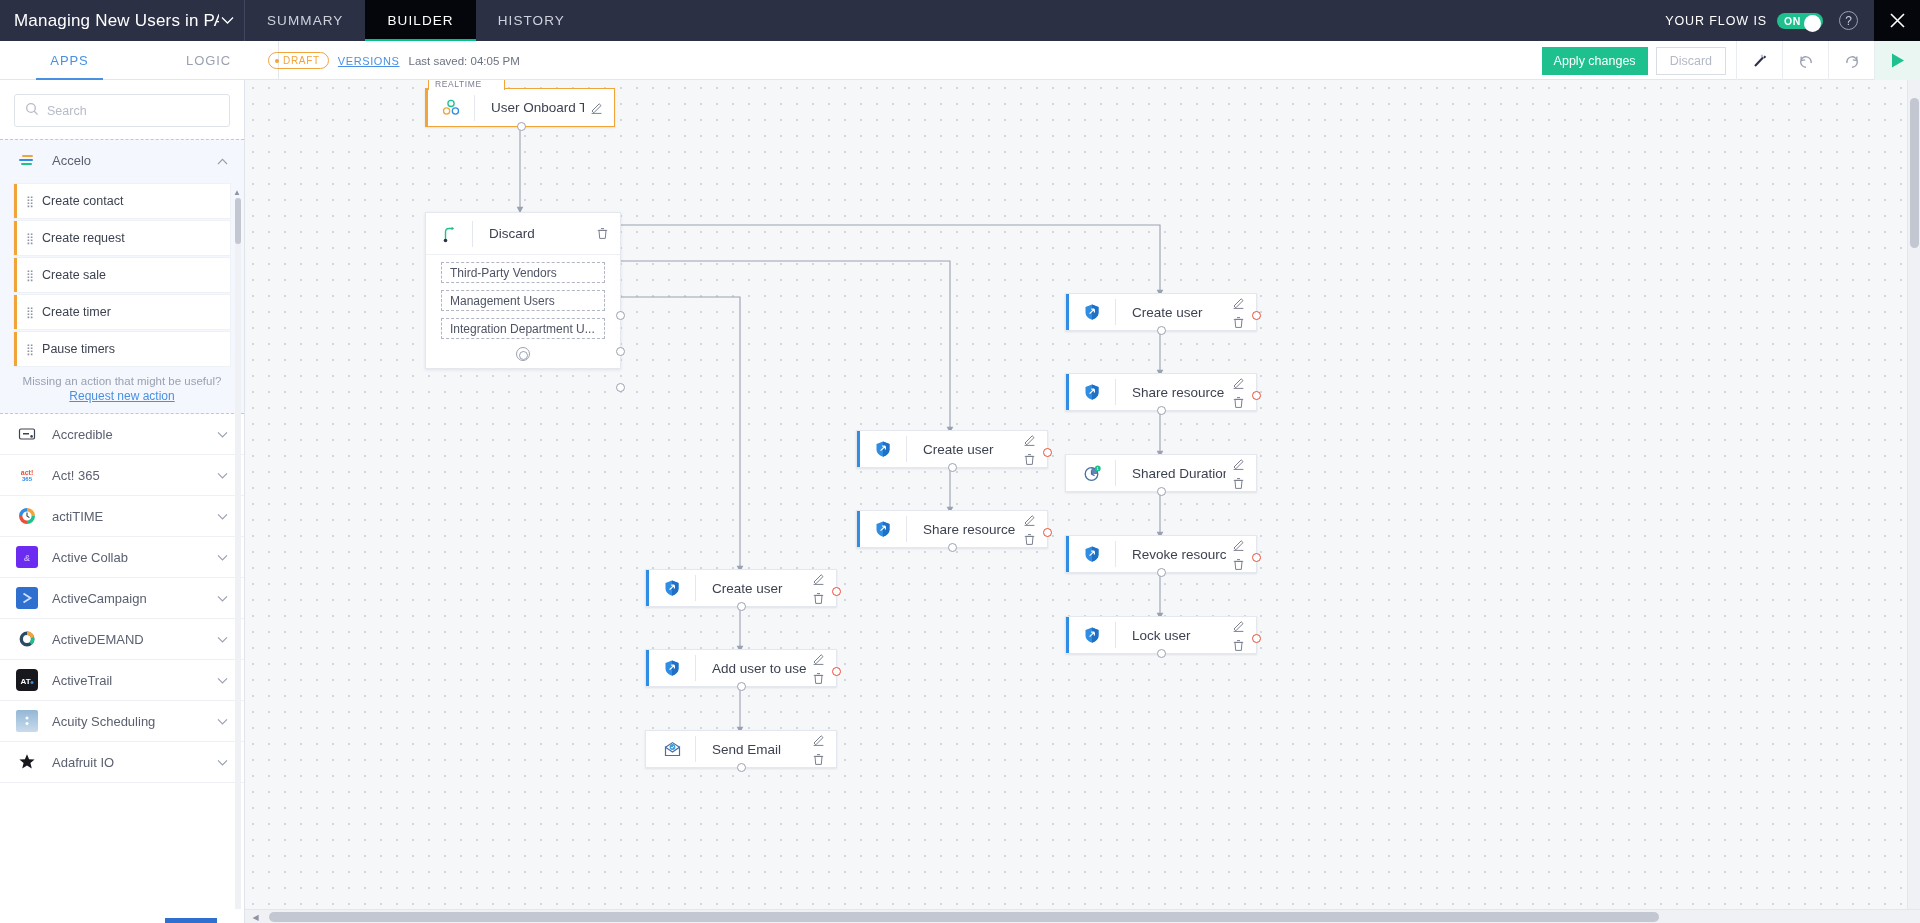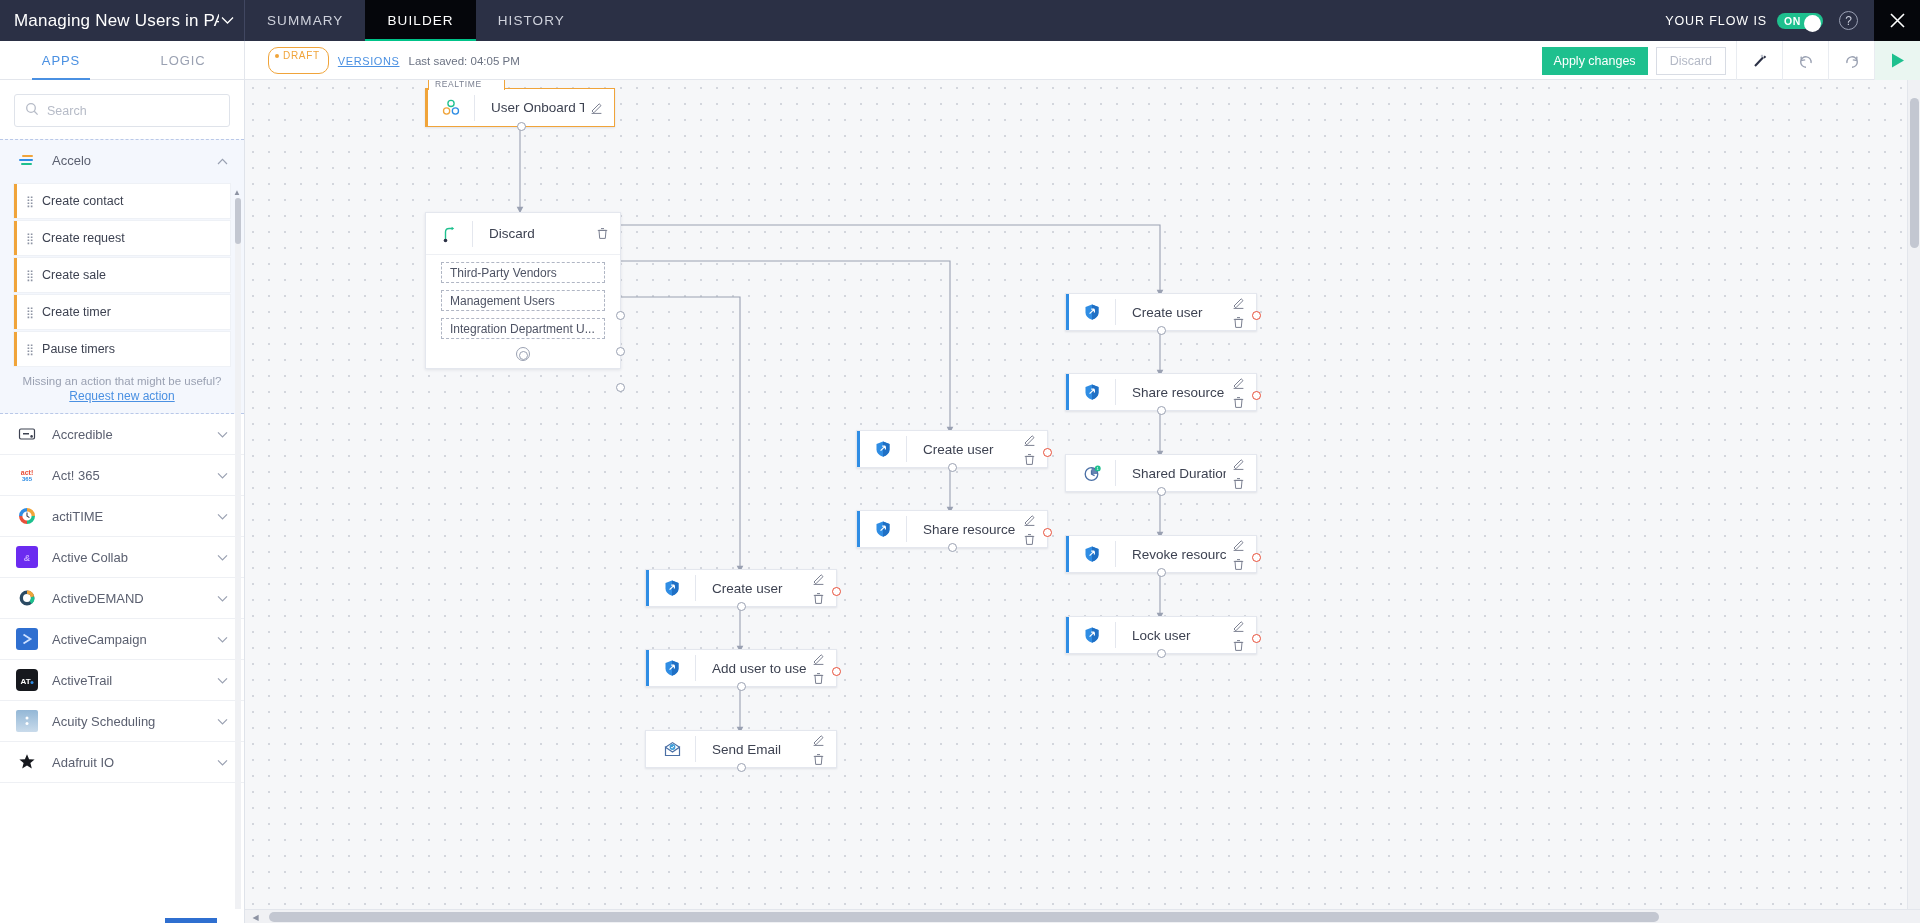--- a/index.html
+++ b/index.html
@@ -68,40 +68,40 @@
     margin-left: 16px; cursor: pointer;
   }
   .close-btn svg { display: block; }
 
   
   .subbar {
     position: absolute; top: 41px; left: 0; width: 1920px; height: 39px;
     background: #fff; border-bottom: 1px solid #e3e6ec;
   }
   .tabs-left {
-    position: absolute; left: 0; top: 0; width: 245px; height: 39px;
+    position: absolute; left: 0; top: 0; width: 279px; height: 39px;
     display: flex; align-items: stretch; border-right: 1px solid #e3e6ec;
   }
   .ltab {
     flex: 1; display: flex; align-items: center; justify-content: center;
     font-size: 13px; letter-spacing: .9px; color: #9aa1b2; cursor: pointer;
     position: relative;
   }
   .ltab.active { color: #4a90e2; }
   .ltab.active::after {
     content: ""; position: absolute; left: 26%; right: 26%; bottom: 0;
     height: 2.5px; background: #4a90e2;
   }
   .meta-row {
     position: absolute; left: 268px; top: 0; height: 39px;
     display: flex; align-items: center; gap: 9px;
   }
   .draft-pill {
     border: 1px solid #f0a43a; color: #f0a43a; border-radius: 10px;
-    font-size: 10px; letter-spacing: .7px; padding: 2px 8px 12px 6px;
+    font-size: 10px; letter-spacing: .7px; padding: 2px 8px 2px 6px;
     display: flex; align-items: center; gap: 4px;
   }
   .draft-dot { width: 4px; height: 4px; border-radius: 50%; background: #f0a43a; }
   .versions-link {
     font-size: 11px; letter-spacing: .6px; color: #4a90e2;
     text-decoration: underline; cursor: pointer;
   }
   .lastsaved { font-size: 11.5px; color: #6b7282; }
   .toolbar-right {
     position: absolute; right: 0; top: 0; height: 39px;
@@ -515,42 +515,42 @@
       </span>
       <span class="app-name">Active Collab</span>
       <span class="chev">
         <svg width="11" height="7" viewBox="0 0 11 7">
             <path d="M1 1.4 L5.5 6 L10 1.4" fill="none" stroke="#9aa1b2" stroke-width="1.2"></path>
           </svg>
       </span>
     </div>
 
     <div class="app-row">
+      <span class="app-icon" style="background:#2f6fd0">
+        <svg width="20" height="20" viewBox="0 0 20 20">
+            <path d="M6.5 5.5 L13.5 10 L6.5 14.5" fill="none" stroke="#cde0ff" stroke-width="1.8"></path>
+          </svg>
+      </span>
+      <span class="app-name">ActiveCampaign</span>
+      <span class="chev">
+        <svg width="11" height="7" viewBox="0 0 11 7">
+            <path d="M1 1.4 L5.5 6 L10 1.4" fill="none" stroke="#9aa1b2" stroke-width="1.2"></path>
+          </svg>
+      </span>
+    </div>
+
+    <div class="app-row">
       <span class="app-icon">
         <svg width="20" height="20" viewBox="0 0 20 20">
           <path d="M10 2.6 A7.4 7.4 0 0 1 10 17.4 A7.4 7.4 0 0 1 10 2.6 Z M10 6 A4 4 0 1 0 10 14 A4 4 0 0 0 10 6 Z" fill="#2b4a63"></path>
           <path d="M10 2.6 A7.4 7.4 0 0 1 17.2 8.4 L13.8 9.2 A4 4 0 0 0 10 6 Z" fill="#f0a43a"></path>
           <path d="M17.2 8.4 A7.4 7.4 0 0 1 14.5 15.9 L12.6 13.1 A4 4 0 0 0 13.8 9.2 Z" fill="#1ec08e"></path>
         </svg>
       </span>
       <span class="app-name">ActiveDEMAND</span>
-      <span class="chev">
-        <svg width="11" height="7" viewBox="0 0 11 7">
-            <path d="M1 1.4 L5.5 6 L10 1.4" fill="none" stroke="#9aa1b2" stroke-width="1.2"></path>
-          </svg>
-      </span>
-    </div>
-
-    <div class="app-row">
-      <span class="app-icon" style="background:#2f6fd0">
-        <svg width="20" height="20" viewBox="0 0 20 20">
-            <path d="M6.5 5.5 L13.5 10 L6.5 14.5" fill="none" stroke="#cde0ff" stroke-width="1.8"></path>
-          </svg>
-      </span>
-      <span class="app-name">ActiveCampaign</span>
       <span class="chev">
         <svg width="11" height="7" viewBox="0 0 11 7">
             <path d="M1 1.4 L5.5 6 L10 1.4" fill="none" stroke="#9aa1b2" stroke-width="1.2"></path>
           </svg>
       </span>
     </div>
 
     <div class="app-row">
       <span class="app-icon" style="background:#16181d; border-radius:4px">
         <svg width="20" height="20" viewBox="0 0 20 20">

